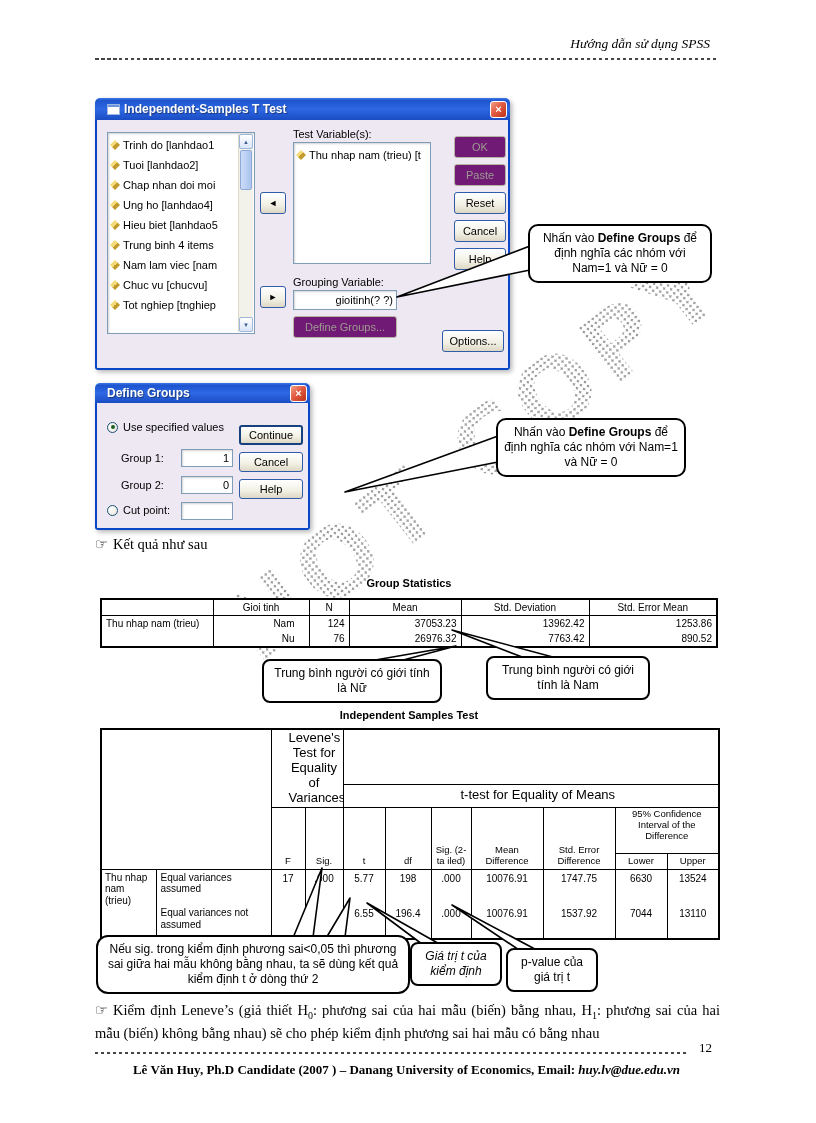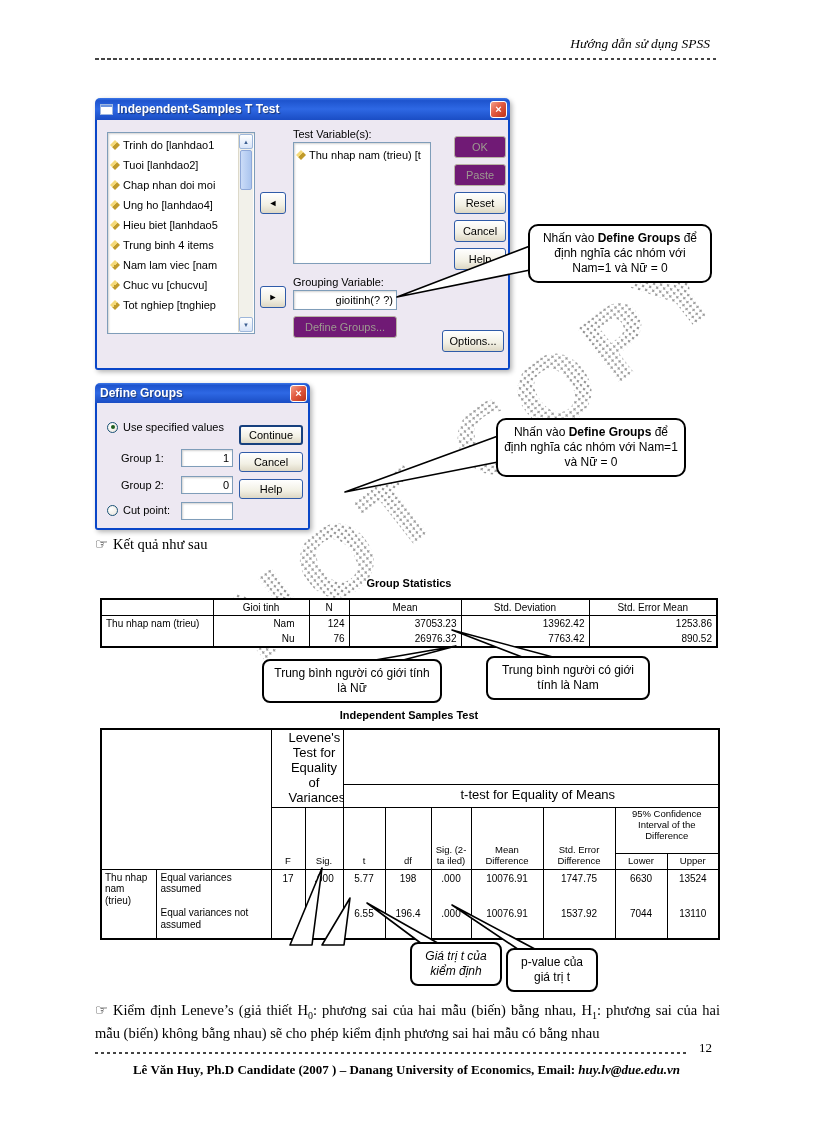--- a/index.html
+++ b/index.html
@@ -26,21 +26,21 @@
   @supports ((-webkit-background-clip: text) or (background-clip: text)) {
     .watermark { background-image:radial-gradient(#7d7d7d 1.1px, transparent 1.25px);
                  background-size:5px 5px; -webkit-background-clip:text; background-clip:text;
                  color:transparent; -webkit-text-fill-color:transparent; }
   }
 
   
   .dlg { position:absolute; z-index:3; border-radius:6px 6px 3px 3px; box-shadow:2px 2px 5px rgba(0,0,0,.3); }
   .dlg1 { left:95px; top:98px; width:415px; height:272px; }
   .dlg2 { left:95px; top:383px; width:215px; height:147px; }
-  .titlebar { height:22px; display:flex; align-items:center; gap:4px; padding:0 3px 0 5px;
+  .titlebar { height:22px; display:flex; align-items:center; gap:4px; padding:0 3px 0 12px;
               border-radius:5px 5px 0 0;
               background:linear-gradient(180deg,#3C77E8 0%,#1E54CE 12%,#2E68E4 50%,#1A4DC4 100%); }
   .dlg2 .titlebar { height:20px; }
   .dlg-title { color:#fff; font-weight:bold; font-size:12px; flex:1; white-space:nowrap; overflow:hidden;
                text-shadow:1px 1px 1px rgba(0,0,0,.45); }
   .dlg-icon { width:13px; height:11px; background:#fff; border:1px solid #9db6e0;
               box-shadow:inset 0 2px 0 #6a93e0; flex:none; }
   .close-btn { width:17px; height:17px; flex:none; cursor:pointer; border:1px solid #fff; border-radius:3px;
                background:linear-gradient(135deg,#F2A089,#E25B42 45%,#BE3317);
                color:#fff; font-size:11px; font-weight:bold; line-height:1;
@@ -384,20 +384,21 @@
         <td class="num">196.4</td>
         <td class="num">.000</td>
         <td class="num">10076.91</td>
         <td class="num">1537.92</td>
         <td class="num">7044</td>
         <td class="num">13110</td>
       </tr>
     </tbody>
   </table>
 
+  <div class="callout co-levene">Nếu sig. trong kiểm định phương sai&lt;0,05 thì phương sai giữa hai mẫu không bằng nhau, ta sẽ dùng kết quả kiểm định t ở dòng thứ 2</div>
   <div class="callout co-t">Giá trị t của kiểm định</div>
   <div class="callout co-p">p-value của giá trị t</div>
 
   <div class="closing">
     <span class="ptr">☞</span><span>Kiểm định Leneve’s (giả thiết H</span><sub>0</sub><span>: phương sai của hai mẫu (biến) bằng nhau, H</span><sub>1</sub><span>: phương sai của hai mẫu (biến) không bằng nhau) sẽ cho phép kiểm định phương sai hai mẫu có bằng nhau</span>
   </div>
 
   <div class="rule rule-footer"></div>
   <div class="pageno">12</div>
   <div class="footer">

